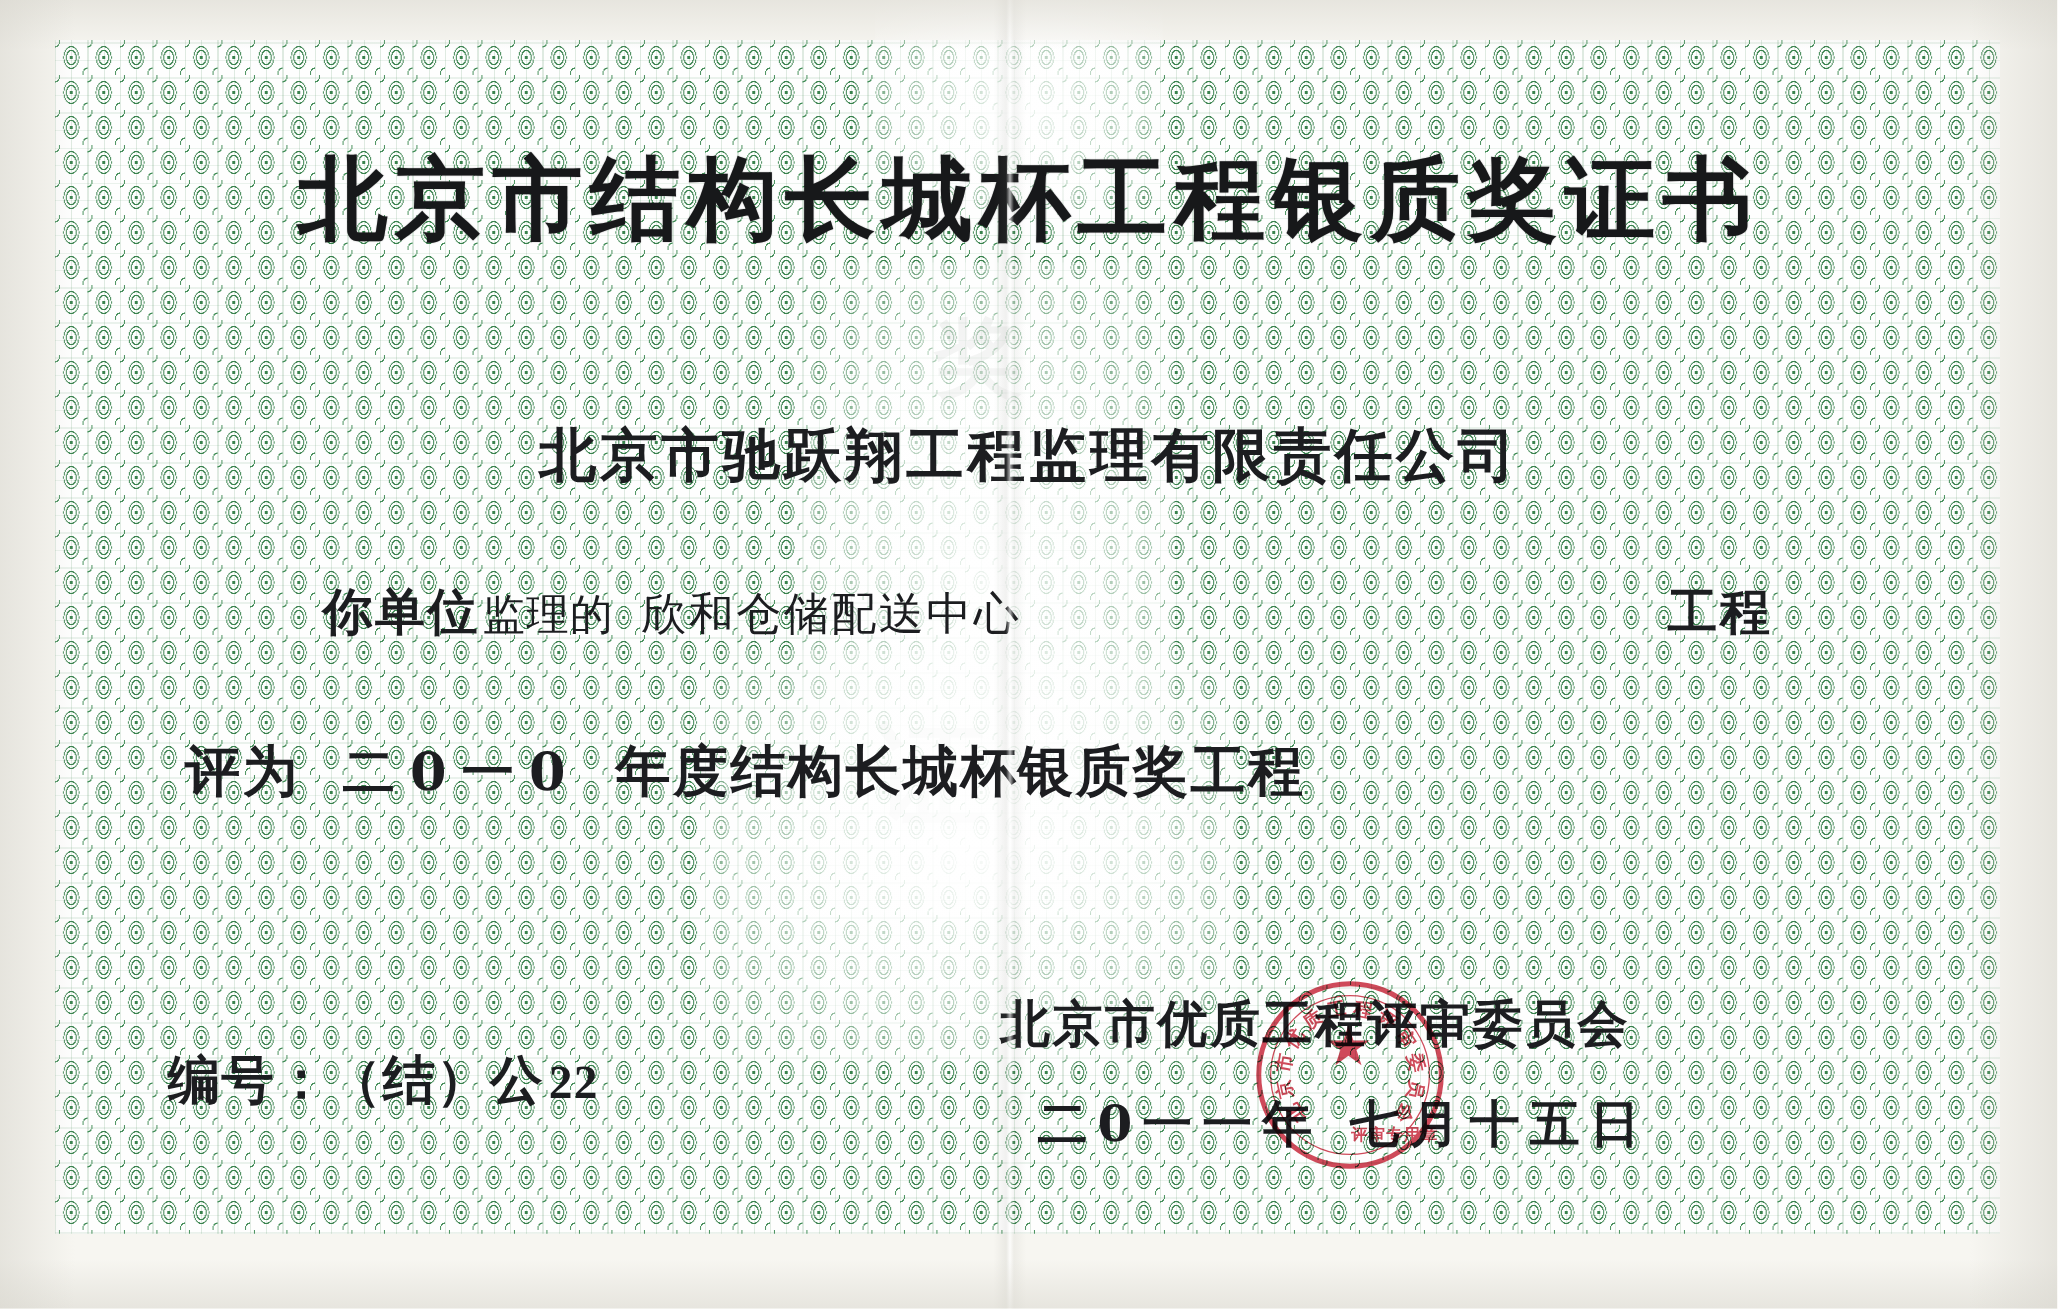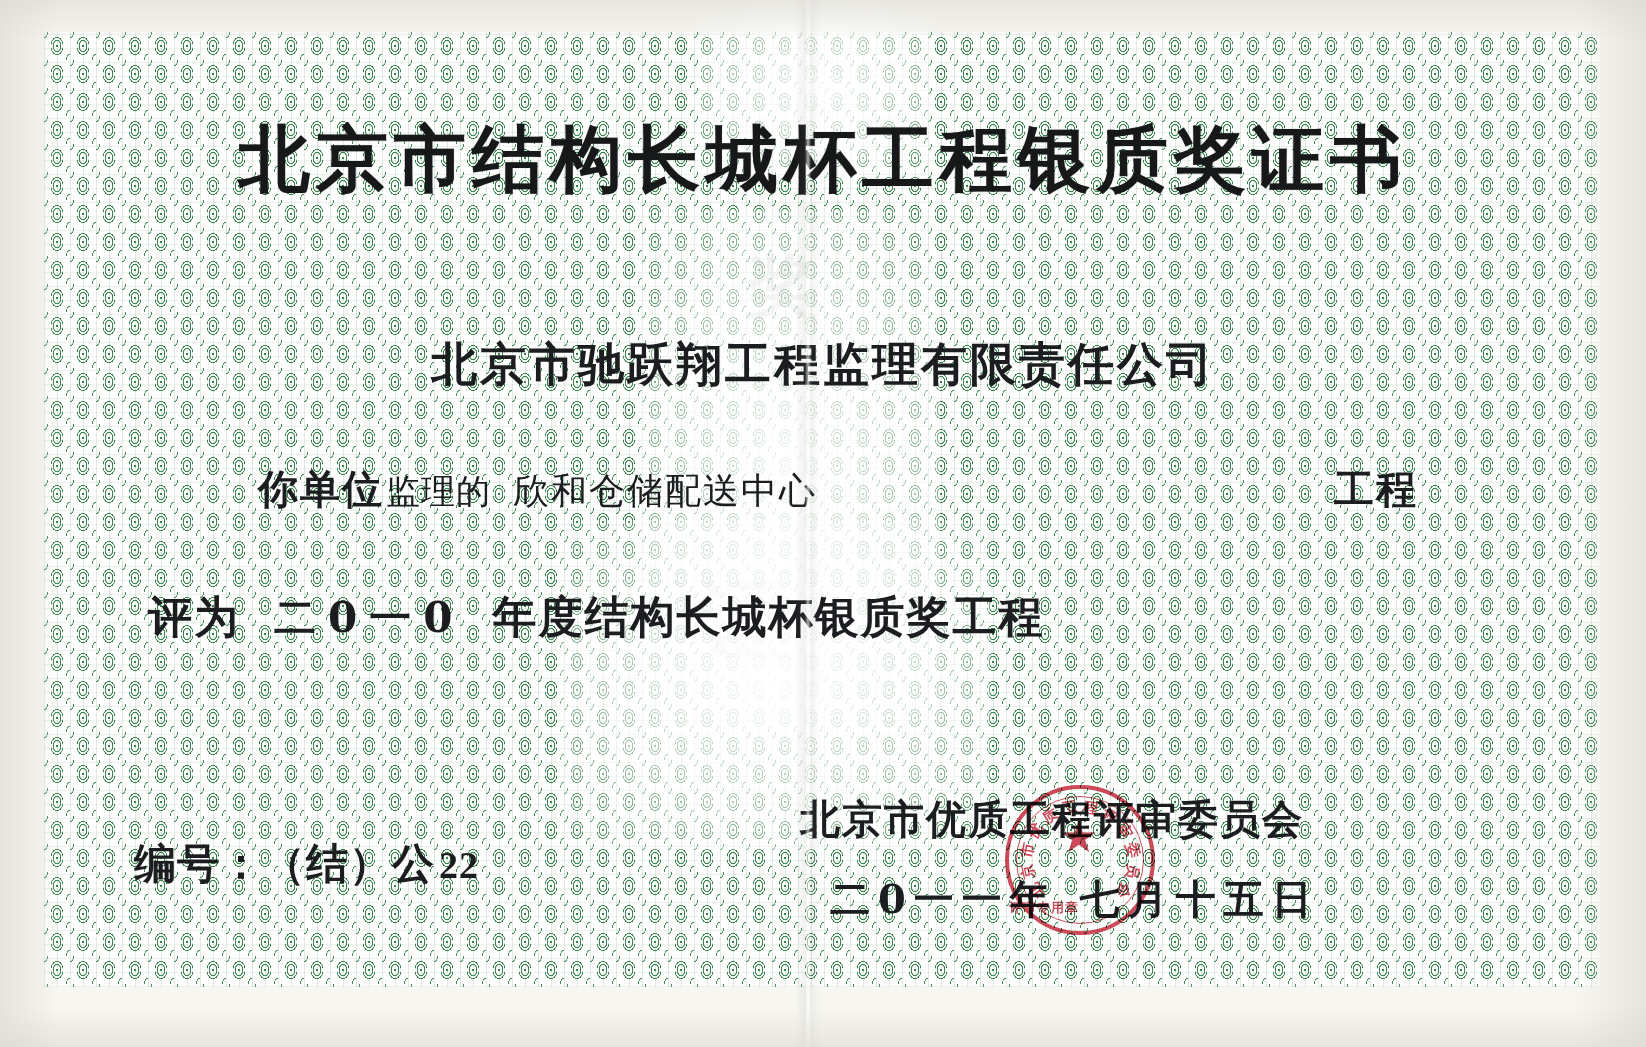--- a/index.html
+++ b/index.html
@@ -279,21 +279,21 @@
     font-weight: bold;
     color: #c3172b;
     transform-origin: 0 0;
     white-space: nowrap;
   }
   .seal-bottom {
     position: absolute;
     bottom: 14px;
     left: 0;
     width: 100%;
-    text-align: left;
+    text-align: right;
     font-family: "DejaVu Serif", serif;
     font-size: 13px;
     font-weight: bold;
     color: #c3172b;
     letter-spacing: 1px;
   }
 
   
   .ghost {
     position: absolute;

